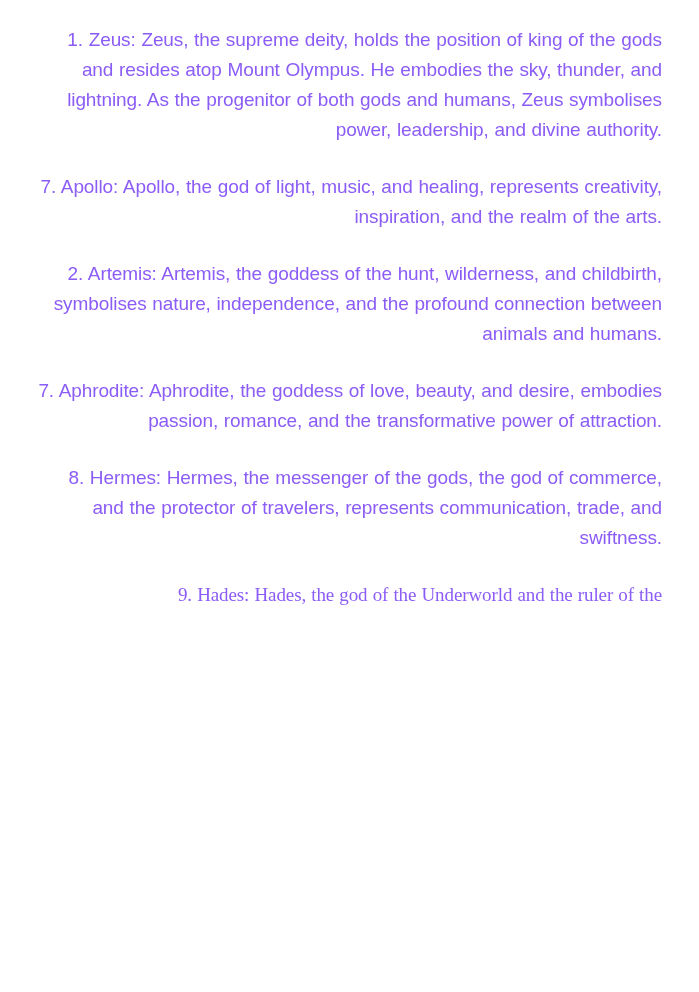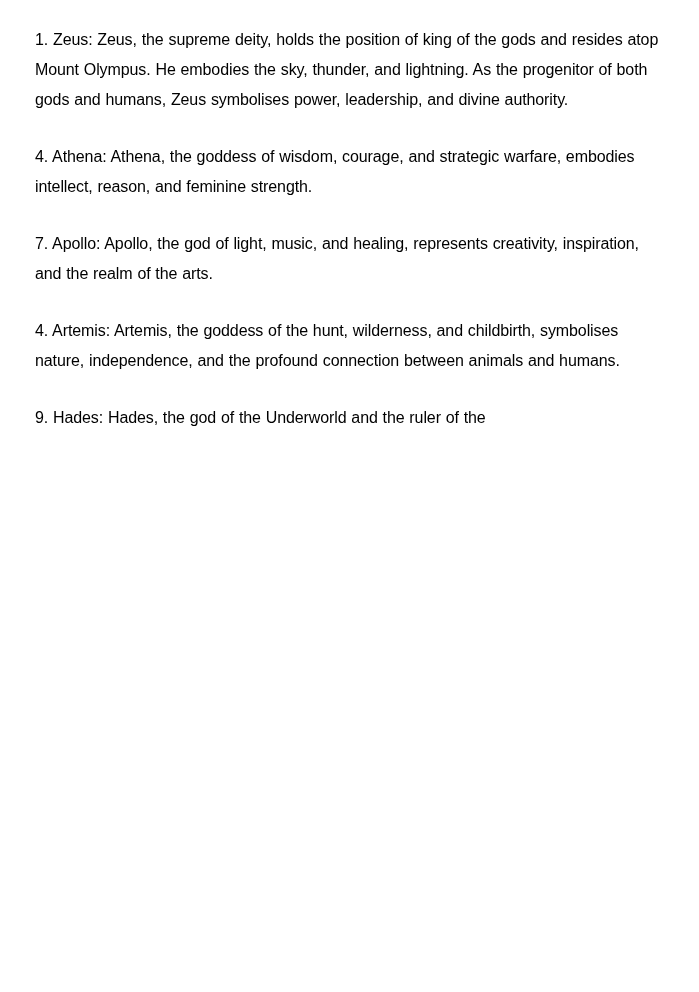--- a/index.html
+++ b/index.html
@@ -15,35 +15,37 @@
   }
   .page {
     box-sizing: border-box;
     width: 699px;
     height: 992px;
     padding: 25px 37px 0 35px;
     background: #ffffff;
   }
   .item {
     margin: 0 0 27px 0;
-    font-size: 16px;
+    font-size: 19px;
     line-height: 30px;
-    color: #000000;
+    color: #8b5cf6;
     letter-spacing: -0.1px;
-    text-align: left;
+    text-align: right;
     word-spacing: 0.5px;
   }
   .item:last-child {
     margin-bottom: 0;
+    font-family: Liberation Serif, serif;
   }
 </style>
 </head>
 <body>
 
 <div class="page">
   <div>
       <p class="item">1. Zeus: Zeus, the supreme deity, holds the position of king of the gods and resides atop Mount Olympus. He embodies the sky, thunder, and lightning. As the progenitor of both gods and humans, Zeus symbolises power, leadership, and divine authority.</p>
-      <p class="item">4. Athena: Athena, the goddess of wisdom, courage, and strategic warfare, embodies intellect, reason, and feminine strength.</p>
       <p class="item">7. Apollo: Apollo, the god of light, music, and healing, represents creativity, inspiration, and the realm of the arts.</p>
-      <p class="item">4. Artemis: Artemis, the goddess of the hunt, wilderness, and childbirth, symbolises nature, independence, and the profound connection between animals and humans.</p>
+      <p class="item">2. Artemis: Artemis, the goddess of the hunt, wilderness, and childbirth, symbolises nature, independence, and the profound connection between animals and humans.</p>
+      <p class="item">7. Aphrodite: Aphrodite, the goddess of love, beauty, and desire, embodies passion, romance, and the transformative power of attraction.</p>
+      <p class="item">8. Hermes: Hermes, the messenger of the gods, the god of commerce, and the protector of travelers, represents communication, trade, and swiftness.</p>
       <p class="item">9. Hades: Hades, the god of the Underworld and the ruler of the</p>
     </div>
 </div>
 
 </body></html>

